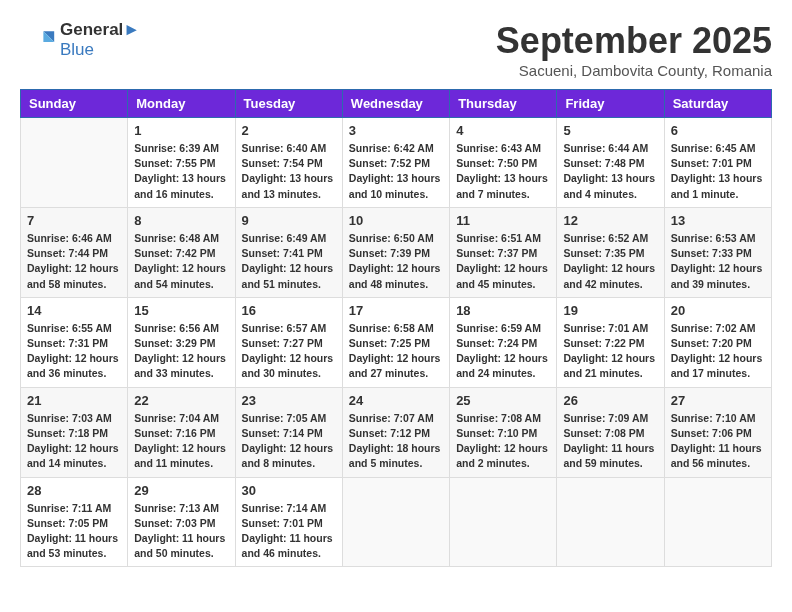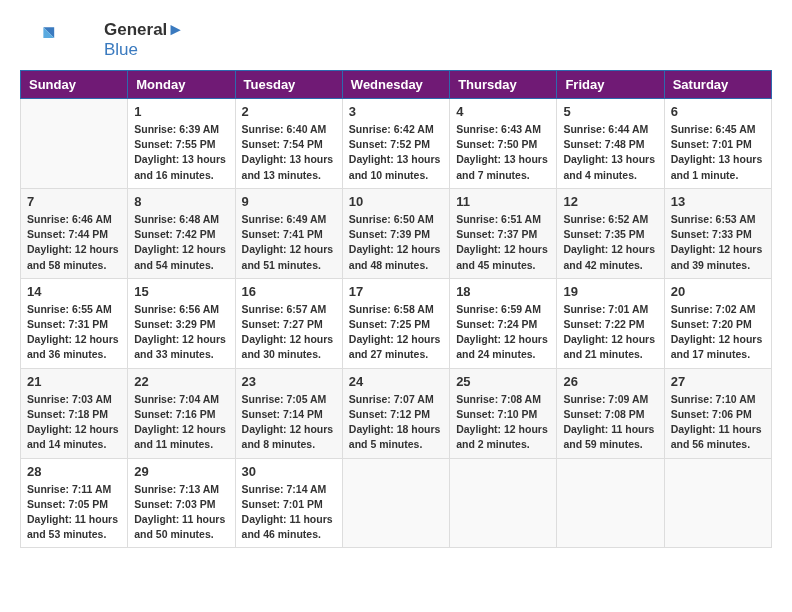--- a/index.html
+++ b/index.html
@@ -11,22 +11,21 @@
       padding: 20px;
     }
     .header {
       display: flex;
       align-items: flex-start;
       justify-content: space-between;
       margin-bottom: 10px;
     }
     .logo {
       display: flex;
-      align-items: flex-start;
-      gap: 44px;
+      align-items: flex-end;
     }
     .logo-icon {
       width: 36px;
       height: 36px;
       margin-right: 4px;
     }
     .title-area {
       text-align: right;
     }
     .month-title {
@@ -37,21 +36,21 @@
     .subtitle {
       font-size: 15px;
       color: #555;
     }
     .calendar {
       width: 100%;
       border-collapse: collapse;
       border: 1px solid #ccc;
     }
     .calendar th {
-      background-color: #701a75;
+      background-color: #6d28d9;
       color: #fff;
       font-size: 13px;
       font-weight: bold;
       padding: 6px 8px;
       text-align: left;
       border: 1px solid #2d6aae;
     }
     .calendar td {
       vertical-align: top;
       padding: 5px 6px;
@@ -92,20 +91,22 @@
       <rect width="40" height="40" fill="white"></rect>
       <polygon points="26,8 38,8 38,20" fill="#3a7abf"></polygon>
       <polygon points="26,8 38,20 26,20" fill="#5aaae0"></polygon>
     </svg>
     <div>
       <div style="font-size:17px;font-weight:bold;color:#333;">General<span style="color:#3a7abf;">►</span></div>
       <div style="font-size:17px;font-weight:normal;color:#3a7abf;">Blue</div>
     </div>
   </div>
   <div class="title-area">
+    <div class="month-title">September 2025</div>
+    <div class="subtitle">Sacueni, Dambovita County, Romania</div>
   </div>
 </div>
 
 <table class="calendar">
   <thead>
     <tr>
     <th>Sunday</th>
         <th>Monday</th>
         <th>Tuesday</th>
         <th>Wednesday</th>

